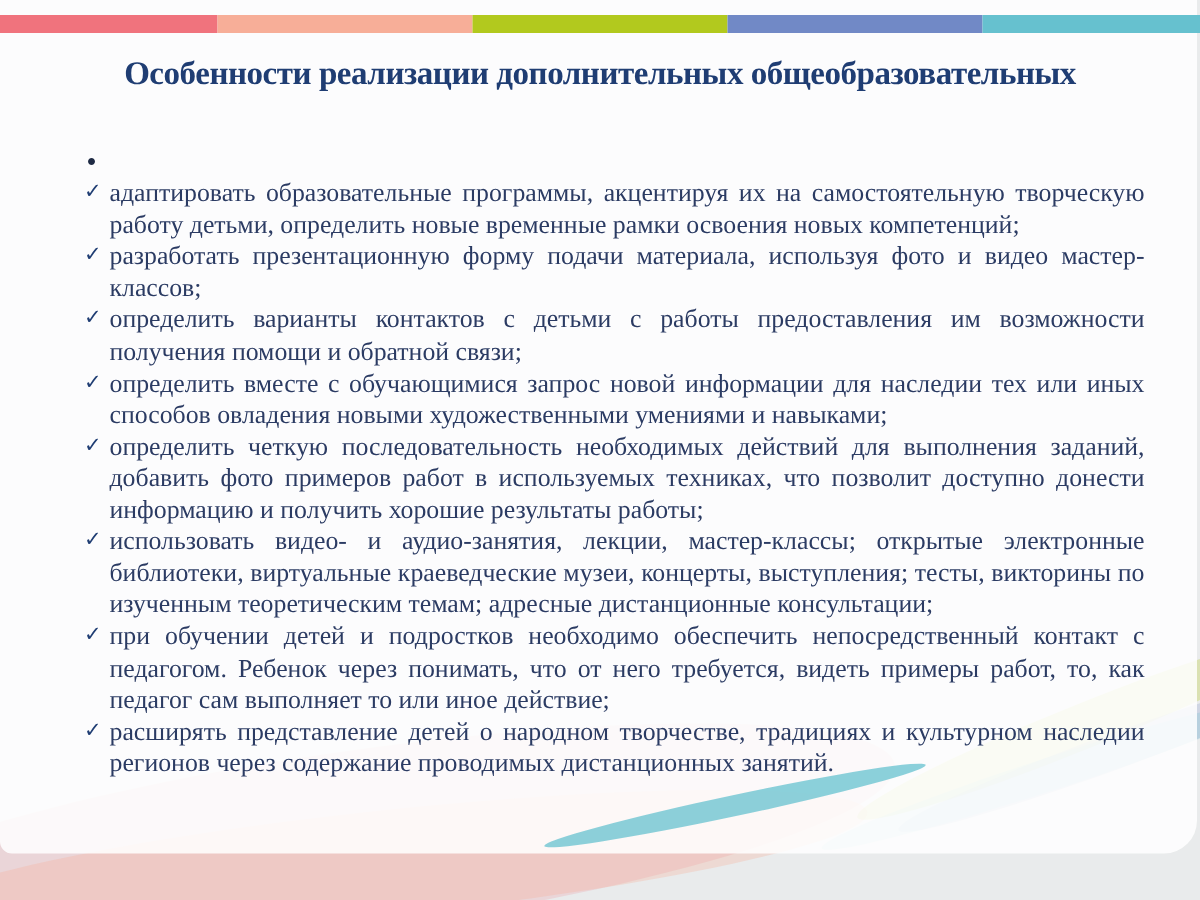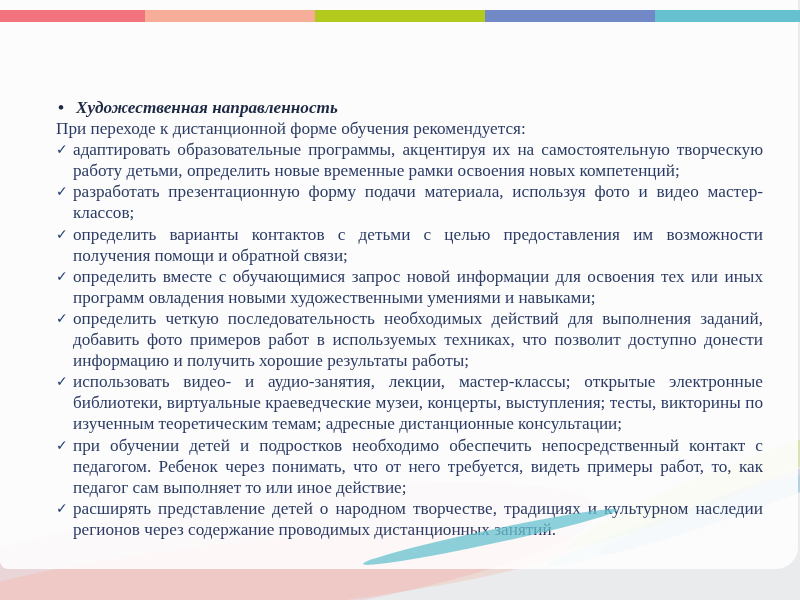--- a/index.html
+++ b/index.html
@@ -65,33 +65,32 @@
   <div class="panel">
     <div class="color-bar">
       <div class="seg" style="width:145px;background:#f0737d"></div>
       <div class="seg" style="width:170px;background:#f7ae98"></div>
       <div class="seg" style="width:170px;background:#b2c91e"></div>
       <div class="seg" style="width:170px;background:#7189c6"></div>
       <div class="seg" style="width:145px;background:#66c1cf"></div>
     </div>
 
     <div class="title">
+      <div>Особенности реализации дополнительных общеобразовательных</div>
     </div>
 
     <div class="content">
       <div class="section-head">
         <span class="bullet">•</span>
-        <span>Художественная направленность</span>
       </div>
-      <div class="intro">При переходе к дистанционной форме обучения рекомендуется:</div>
       <ul class="items">
         <li><span class="check">✓</span><span>адаптировать образовательные программы, акцентируя их на самостоятельную творческую работу детьми, определить  новые временные рамки освоения новых компетенций;</span></li>
         <li><span class="check">✓</span><span>разработать презентационную форму подачи материала, используя фото и видео мастер-классов;</span></li>
-        <li><span class="check">✓</span><span>определить варианты контактов с детьми с целью предоставления им возможности получения помощи и обратной связи;</span></li>
-        <li><span class="check">✓</span><span>определить вместе с обучающимися запрос новой информации для освоения тех или иных программ овладения новыми художественными умениями и навыками;</span></li>
+        <li><span class="check">✓</span><span>определить варианты контактов с детьми с работы предоставления им возможности получения помощи и обратной связи;</span></li>
+        <li><span class="check">✓</span><span>определить вместе с обучающимися запрос новой информации для наследии тех или иных способов овладения новыми художественными умениями и навыками;</span></li>
         <li><span class="check">✓</span><span>определить четкую последовательность необходимых действий для выполнения заданий, добавить фото примеров работ в используемых техниках, что позволит доступно донести информацию и получить хорошие результаты работы;</span></li>
         <li><span class="check">✓</span><span>использовать видео- и аудио-занятия, лекции, мастер-классы; открытые электронные библиотеки, виртуальные краеведческие музеи, концерты, выступления; тесты, викторины по изученным теоретическим темам; адресные дистанционные консультации;</span></li>
         <li><span class="check">✓</span><span>при обучении детей и подростков необходимо обеспечить непосредственный контакт с педагогом. Ребенок через понимать, что от него требуется, видеть примеры работ, то, как педагог сам выполняет то или иное действие;</span></li>
         <li><span class="check">✓</span><span>расширять представление детей о народном творчестве, традициях и культурном наследии регионов через содержание проводимых дистанционных занятий.</span></li>
       </ul>
     </div>
   </div>
 
   <div class="swoosh sw-teal"></div>
 </div>

